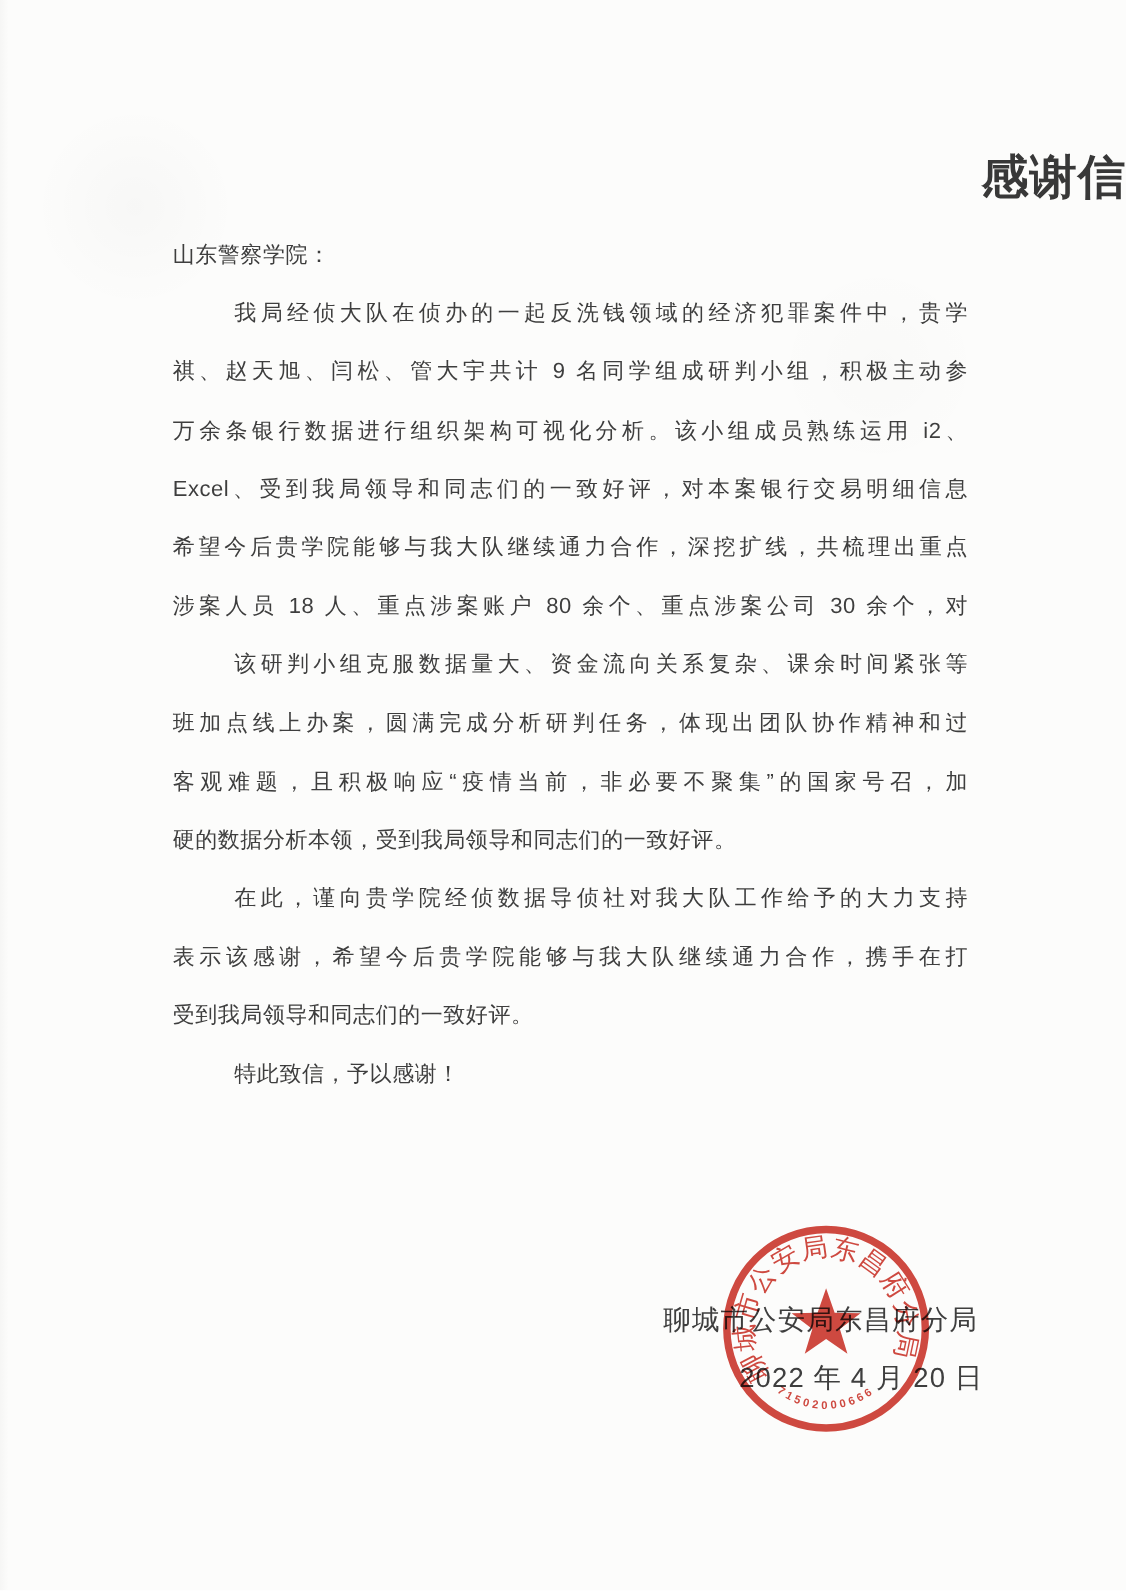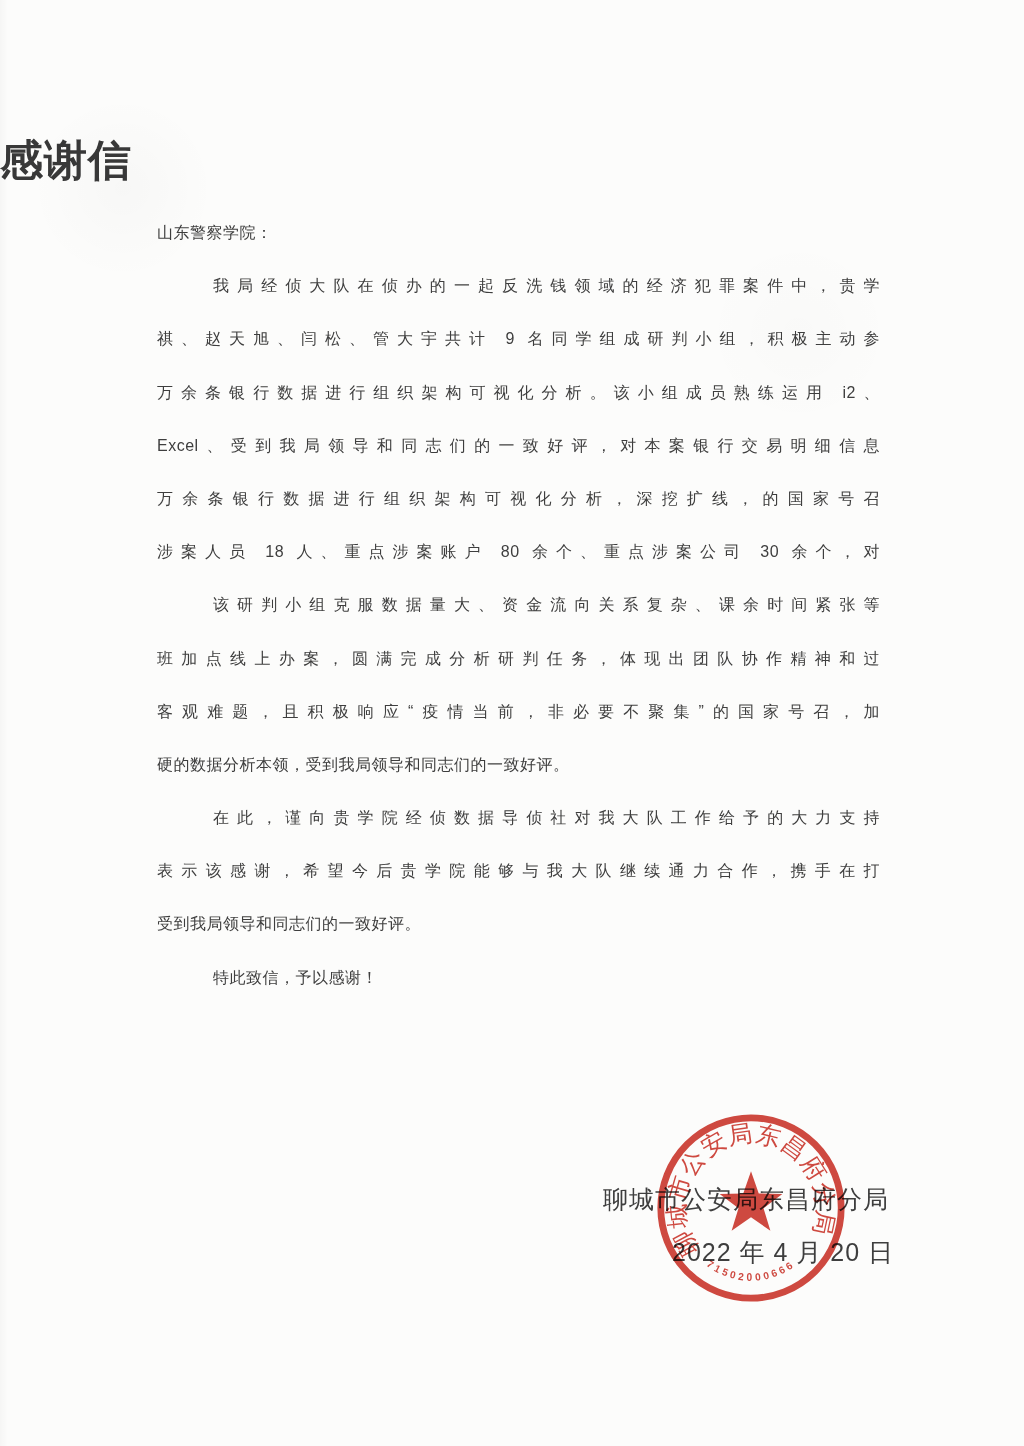--- a/index.html
+++ b/index.html
@@ -20,27 +20,27 @@
     color: #3d3d3d;
   }
   .scan-edge {
     position: absolute; left: 0; top: 0; width: 8px; height: 100%;
     background: linear-gradient(to right, rgba(0,0,0,0.05), rgba(0,0,0,0));
     opacity: .5;
   }
   .title {
     position: absolute; top: 132px; left: 0; width: 100%;
     margin: 0;
-    text-align: left;
+    text-align: right;
     font-size: 43px; font-weight: 600; color: #383838;
     letter-spacing: 1px;
   }
   .body-block {
     position: absolute; top: 206px; left: 157px; width: 723px;
-    font-size: 16px; color: #3e3e3e;
+    font-size: 20px; color: #3e3e3e;
   }
   .line {
     height: 53.2px; line-height: 53.2px;
     overflow: hidden;
     letter-spacing: 0.5px;
   }
   .line.fill { text-align: justify; text-align-last: justify; }
   .line.indent { text-indent: 56px; }
   .signature {
     position: absolute; top: 1183px; left: 603px;
@@ -72,21 +72,21 @@
   <div class="scan-edge"></div>
 
   <h1 class="title">感谢信</h1>
 
   <div class="body-block">
     <div class="line">山东警察学院：</div>
     <div class="line fill indent">我局经侦大队在侦办的一起反洗钱领域的经济犯罪案件中，贵学</div>
     <div class="line fill">祺、赵天旭、闫松、管大宇共计 9 名同学组成研判小组，积极主动参</div>
     <div class="line fill">万余条银行数据进行组织架构可视化分析。该小组成员熟练运用 i2、</div>
     <div class="line fill">Excel、受到我局领导和同志们的一致好评，对本案银行交易明细信息</div>
-    <div class="line fill">万余条银行数据进行组织架构可视化分析，深挖扩线，的国家号召</div>
+    <div class="line fill">希望今后贵学院能够与我大队继续通力合作，深挖扩线，共梳理出重点</div>
     <div class="line fill">涉案人员 18 人、重点涉案账户 80 余个、重点涉案公司 30 余个，对</div>
     <div class="line fill indent">该研判小组克服数据量大、资金流向关系复杂、课余时间紧张等</div>
     <div class="line fill">班加点线上办案，圆满完成分析研判任务，体现出团队协作精神和过</div>
     <div class="line fill">客观难题，且积极响应“疫情当前，非必要不聚集”的国家号召，加</div>
     <div class="line">硬的数据分析本领，受到我局领导和同志们的一致好评。</div>
     <div class="line fill indent">在此，谨向贵学院经侦数据导侦社对我大队工作给予的大力支持</div>
     <div class="line fill">表示该感谢，希望今后贵学院能够与我大队继续通力合作，携手在打</div>
     <div class="line">受到我局领导和同志们的一致好评。</div>
     <div class="line indent">特此致信，予以感谢！</div>
   </div>

